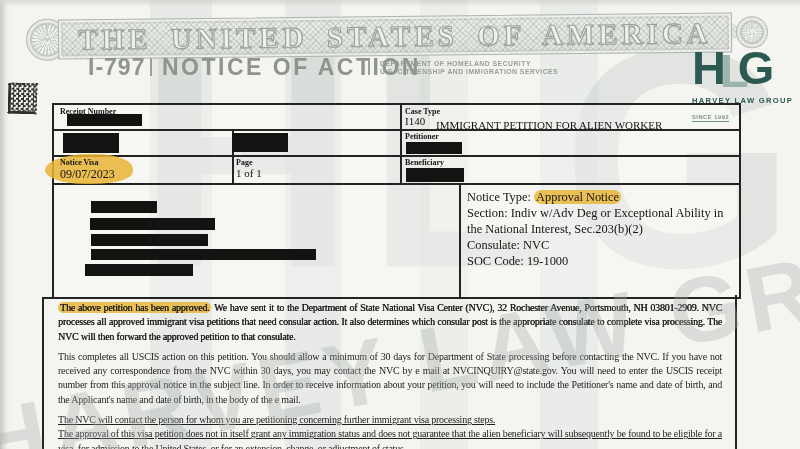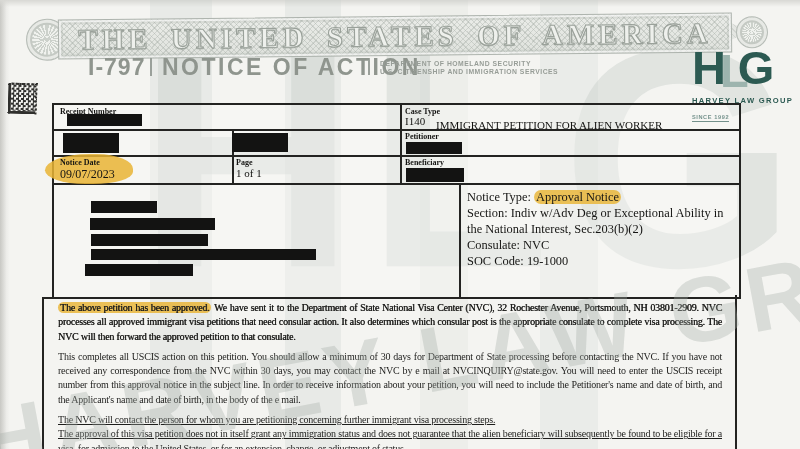--- a/index.html
+++ b/index.html
@@ -159,21 +159,21 @@
       <div class="abs flabel" style="left:351px;top:3px">Case Type</div>
       <div class="abs fvalue" style="left:351px;top:11px">I140</div>
       <div class="abs fvalue" style="left:382px;top:15px">IMMIGRANT PETITION FOR ALIEN WORKER</div>
 
       <div class="abs redact" style="left:9px;top:28px;width:56px;height:20px"></div>
       <div class="abs redact" style="left:178px;top:28px;width:56px;height:19px"></div>
       <div class="abs flabel" style="left:351px;top:28px">Petitioner</div>
       <div class="abs redact" style="left:352px;top:37px;width:56px;height:12px"></div>
 
       <div class="abs nd-blob"></div>
-      <div class="abs flabel" style="left:6px;top:54px">Notice Date</div>
+      <div class="abs flabel" style="left:6px;top:54px">Notice Visa</div>
       <div class="abs fvalue" style="left:6px;top:63px;font-size:12px">09/07/2023</div>
       <div class="abs flabel" style="left:182px;top:54px">Page</div>
       <div class="abs fvalue" style="left:182px;top:63px">1 of 1</div>
       <div class="abs flabel" style="left:351px;top:54px">Beneficiary</div>
       <div class="abs redact" style="left:352px;top:63px;width:58px;height:14px"></div>
 
       <div class="abs redact" style="left:37px;top:96px;width:66px;height:12px"></div>
       <div class="abs redact" style="left:36px;top:113px;width:125px;height:12px"></div>
       <div class="abs redact" style="left:37px;top:129px;width:117px;height:12px"></div>
       <div class="abs redact" style="left:37px;top:144px;width:225px;height:11px"></div>

